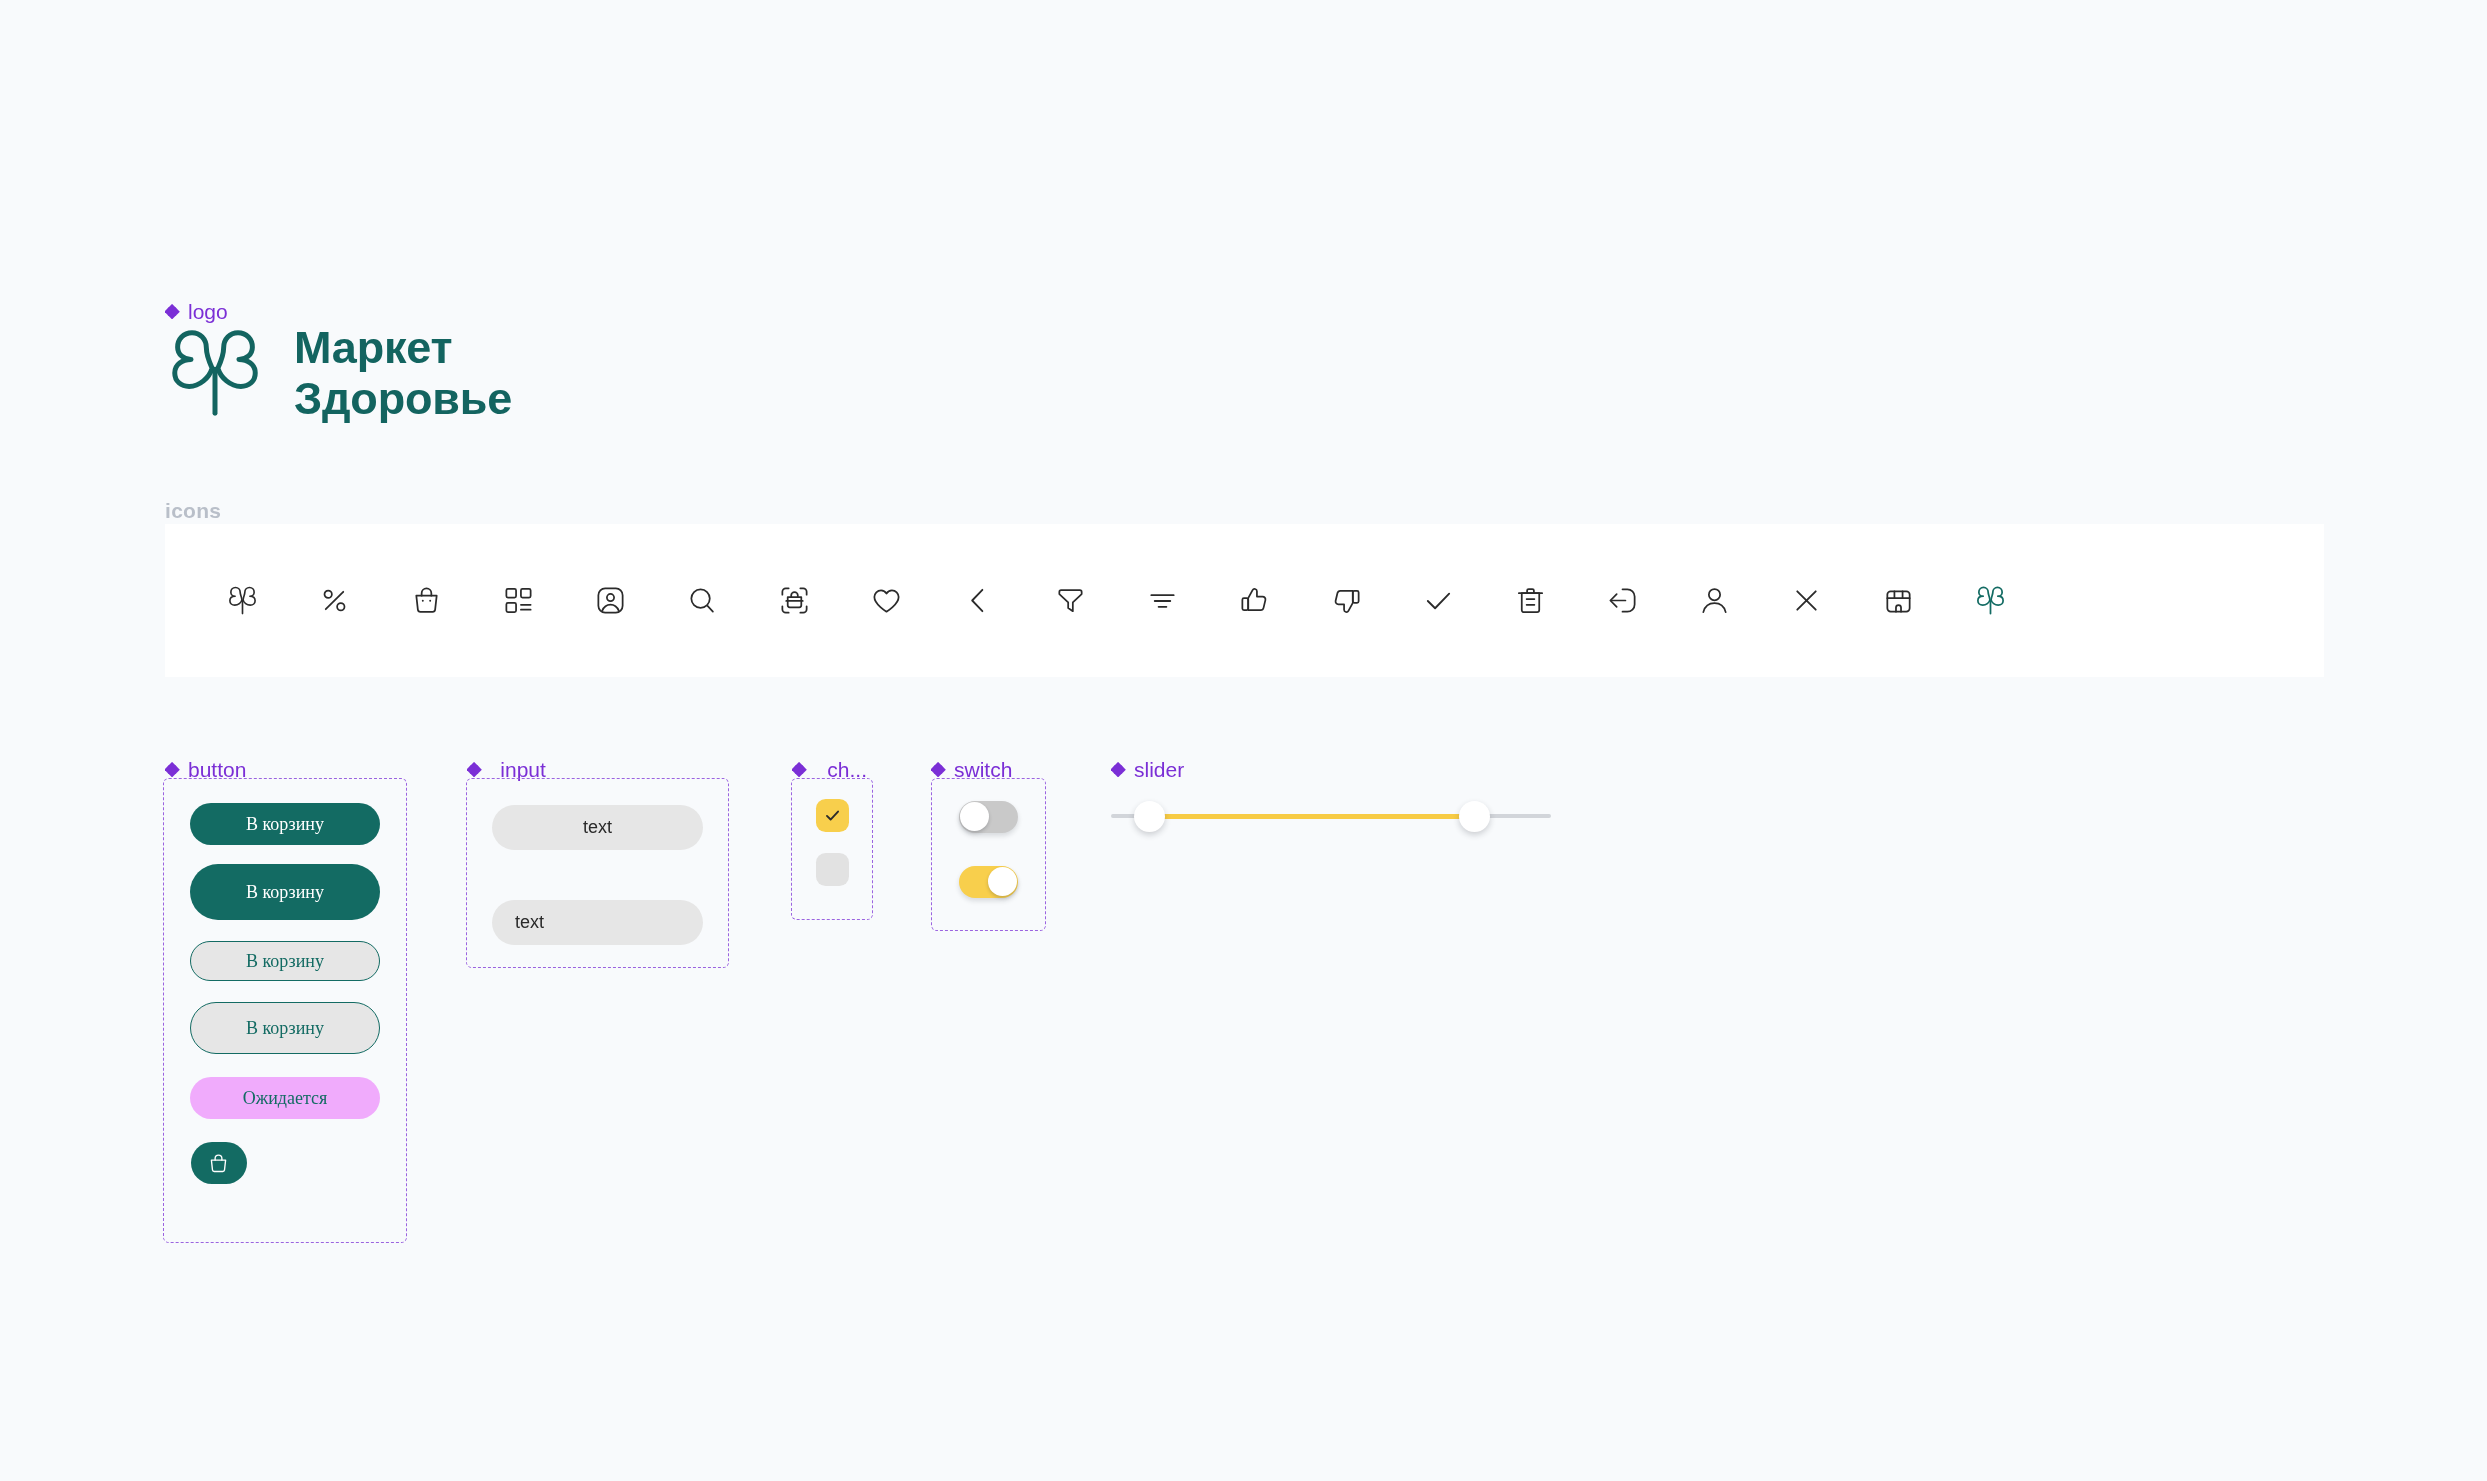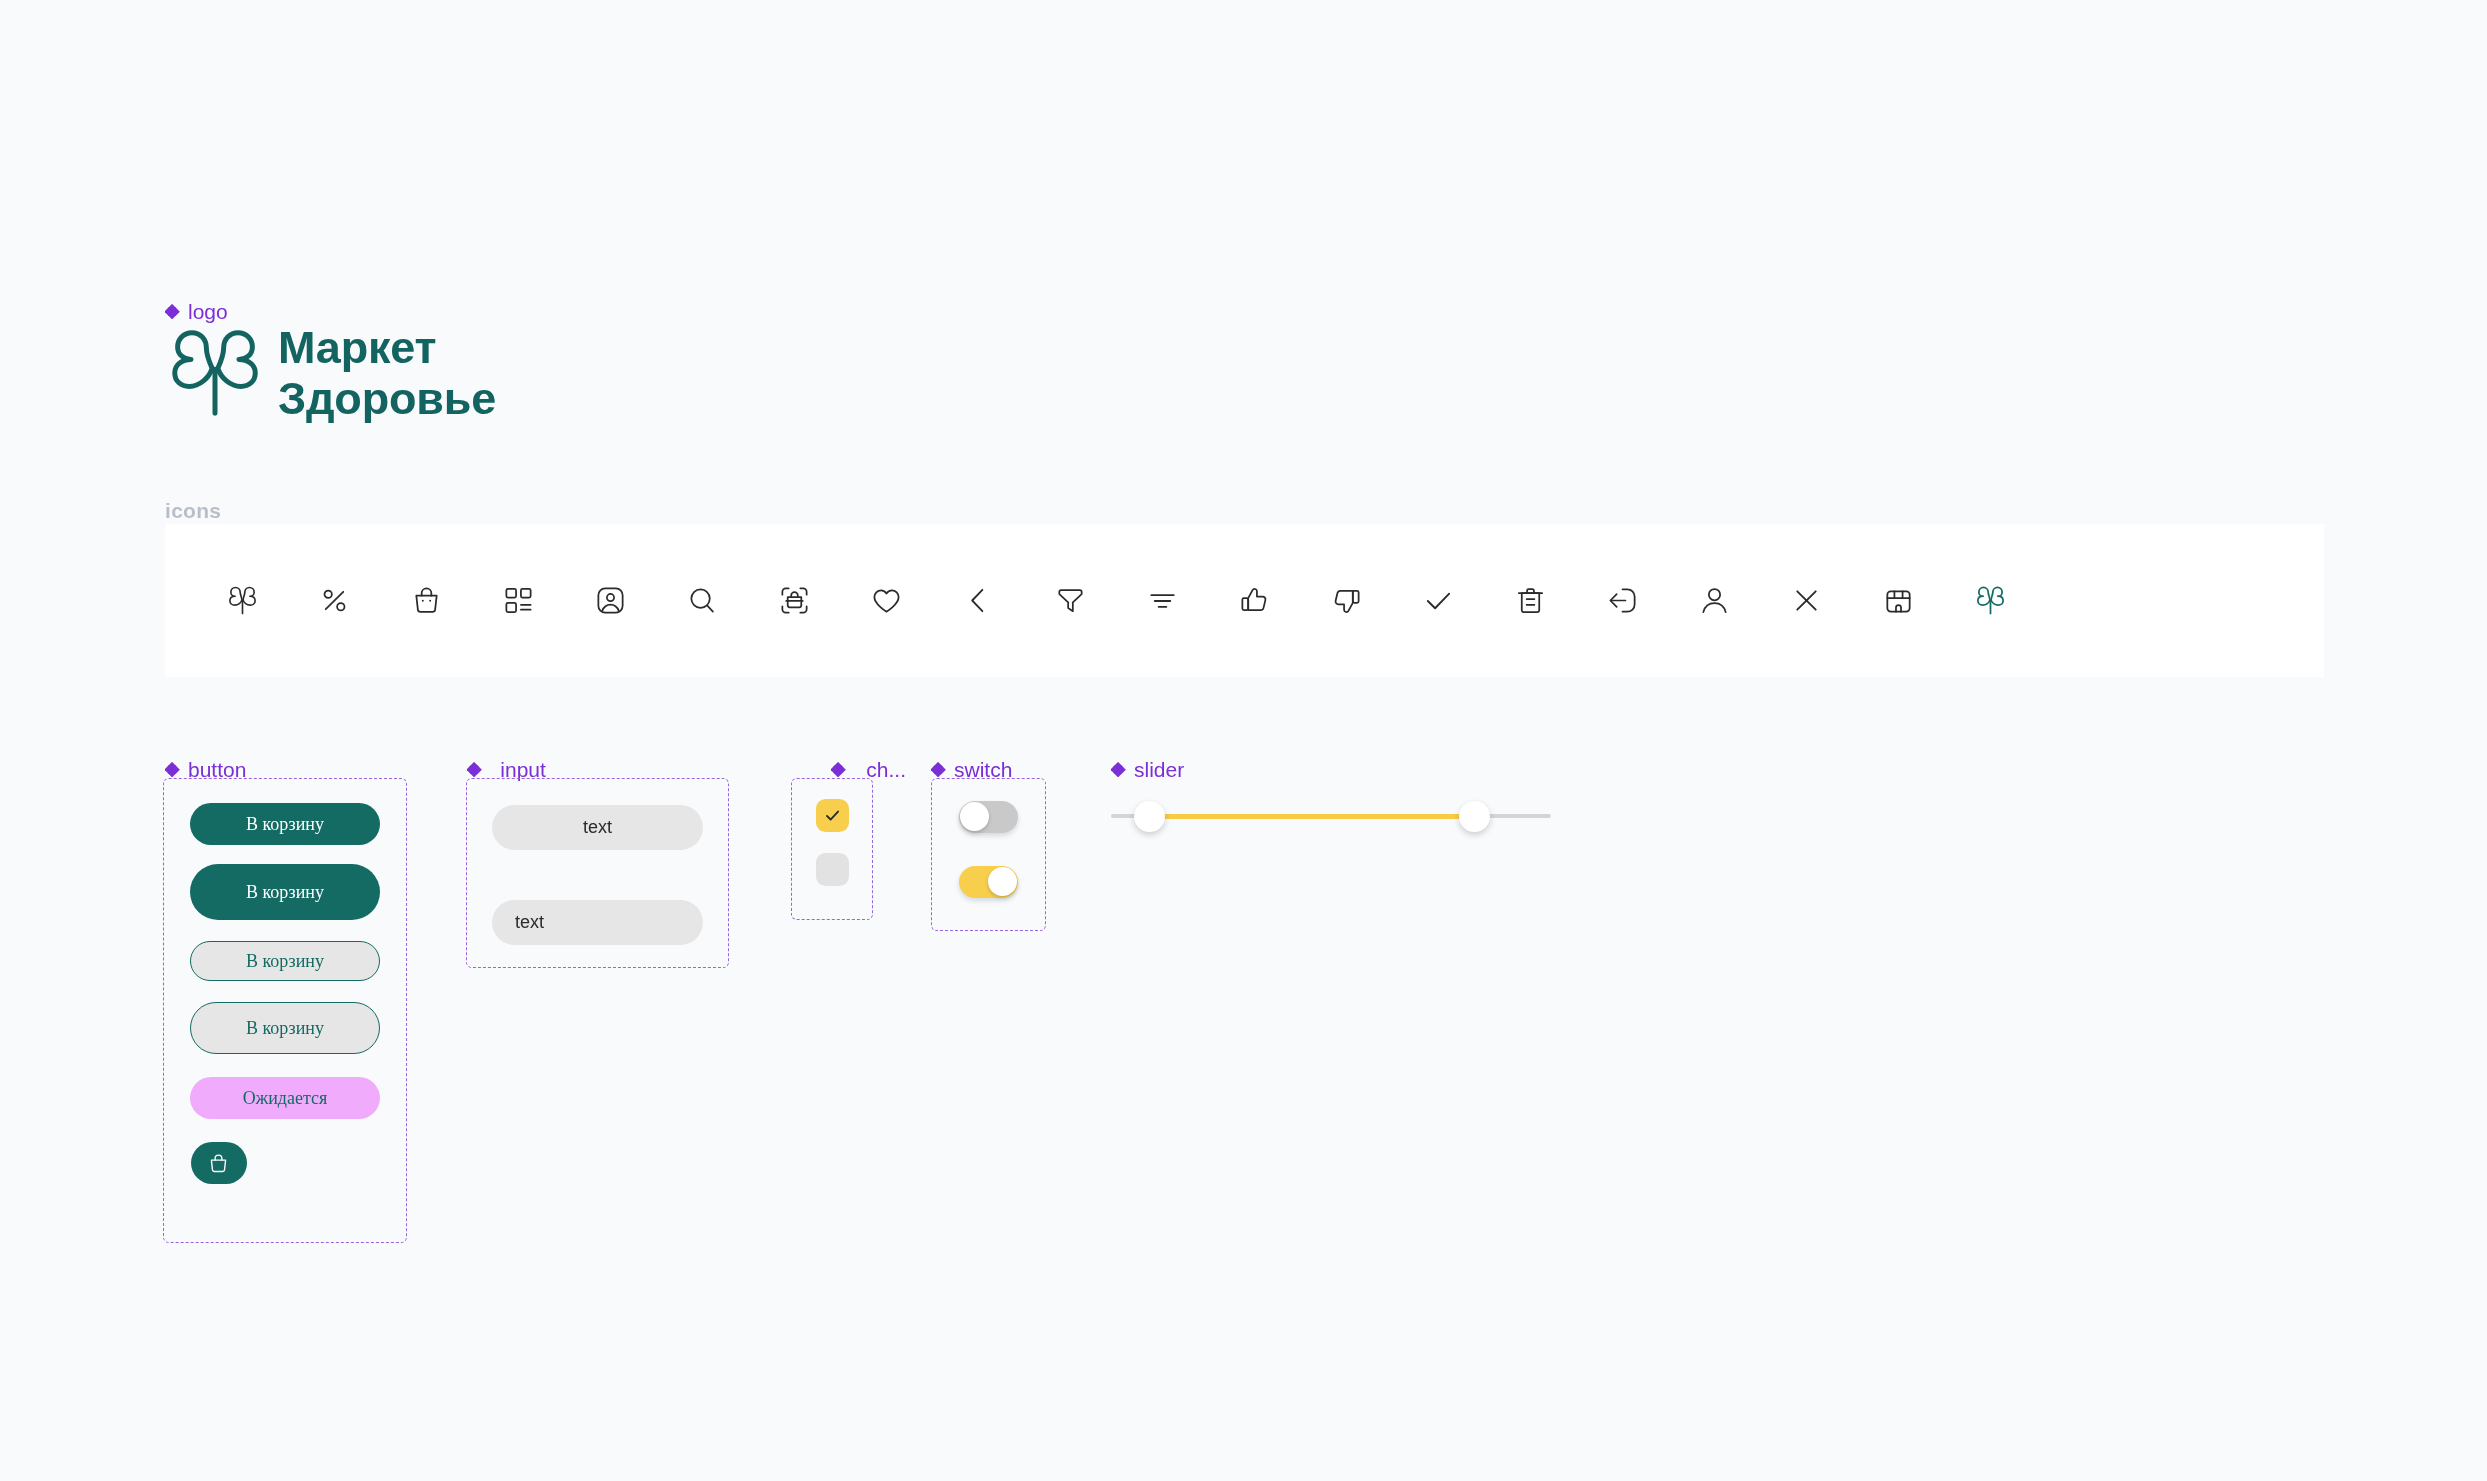--- a/index.html
+++ b/index.html
@@ -30,21 +30,21 @@
     font-weight: bold;
   }
   .frame {
     position: absolute;
     border: 1.5px dashed #9b63e0;
     border-radius: 5.7px;
     background: transparent;
   }
 
   
-  #logo-block { position: absolute; left: 165px; top: 308px; display: flex; align-items: center; gap: 13px; }
+  #logo-block { position: absolute; left: 165px; top: 308px; display: flex; align-items: center; gap: 29px; }
   #logo-text {
     color: #136460;
     font-size: 45px;
     font-weight: bold;
     line-height: 1.14;
     white-space: pre-line;
     letter-spacing: -0.2px;
   }
 
   
@@ -412,21 +412,21 @@
       <rect x="7.8" y="4.8" width="6.4" height="6.4" transform="rotate(45 11 8)" fill="#7b2fd6"></rect>
     </svg>
     <span>input</span>
   </div>
   <div class="frame" id="input-frame"></div>
   <div id="input-stack">
     <input class="input-pill input-center" type="text" value="text" style="">
     <input class="input-pill input-left" type="text" value="text" style="">
   </div>
 
-  <div class="fig-label" style="left:831px; top:745px;gap:20px;">
+  <div class="fig-label" style="left:792px; top:745px;gap:20px;">
     <svg class="fig-diamond" width="15.3" height="15.3" viewBox="0 0 16 16">
       <rect x="4.2" y="1.2" width="6.4" height="6.4" transform="rotate(45 7.4 4.4)" fill="#7b2fd6"></rect>
       <rect x="4.2" y="8.4" width="6.4" height="6.4" transform="rotate(45 7.4 11.6)" fill="#7b2fd6"></rect>
       <rect x="0.6" y="4.8" width="6.4" height="6.4" transform="rotate(45 3.8 8)" fill="#7b2fd6"></rect>
       <rect x="7.8" y="4.8" width="6.4" height="6.4" transform="rotate(45 11 8)" fill="#7b2fd6"></rect>
     </svg>
     <span>ch...</span>
   </div>
   <div class="frame" id="check-frame"></div>
   <div id="check-stack">

